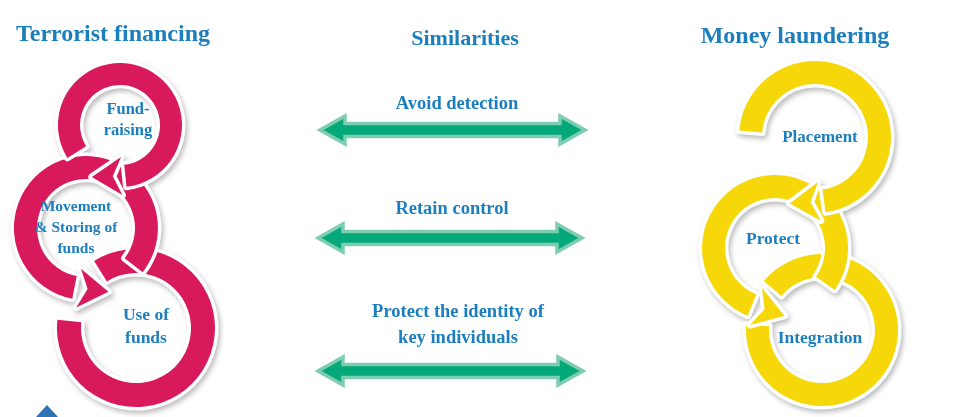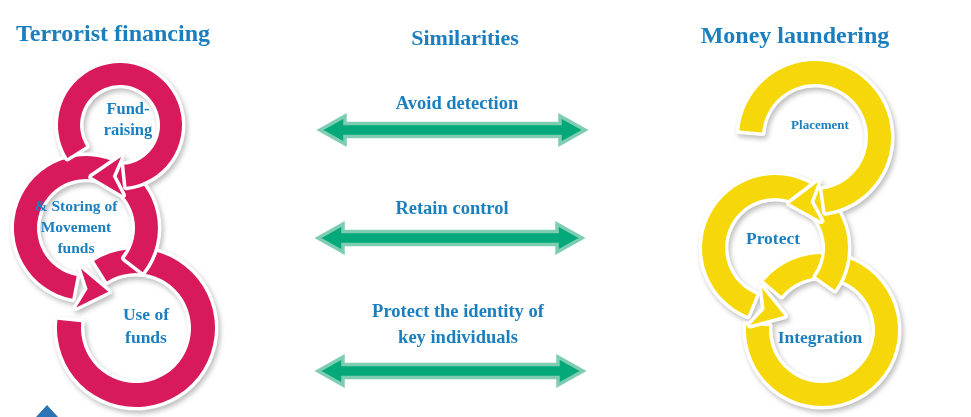--- a/index.html
+++ b/index.html
@@ -57,41 +57,41 @@
 
   <div class="lbl sim-title" style="left:453px;top:38px;margin-left:12px;">Similarities</div>
 
   <div class="lbl col-title" style="left:795px;top:35px;">Money laundering</div>
 
   <div class="lbl cycle-label" style="left:128px;top:119px;">
     <span>Fund-</span>
     <span>raising</span>
   </div>
   <div class="lbl cycle-label small" style="left:76px;top:226px;">
+    <span>Movement</span>
     <span>&amp; Storing of</span>
-    <span>Movement</span>
     <span>funds</span>
   </div>
   <div class="lbl cycle-label" style="left:146px;top:326px;font-size:17.5px;line-height:23px;">
     <span>Use of</span>
     <span>funds</span>
   </div>
 
   <div class="lbl sim-label" style="left:457px;top:103px;">
     <span>Avoid detection</span>
   </div>
   <div class="lbl sim-label" style="left:452px;top:208px;">
     <span>Retain control</span>
   </div>
   <div class="lbl sim-label" style="left:458px;top:324px;">
     <span>Protect the identity of</span>
     <span>key individuals</span>
   </div>
 
-  <div class="lbl cycle-label" style="left:820px;top:124px;font-size:13px;">
+  <div class="lbl cycle-label" style="left:820px;top:136px;font-size:17px;">
     <span>Placement</span>
   </div>
   <div class="lbl cycle-label" style="left:773px;top:238px;font-size:17.5px;">
     <span>Protect</span>
   </div>
   <div class="lbl cycle-label" style="left:820px;top:337px;font-size:17.5px;">
     <span>Integration</span>
   </div>
 
 </div>

